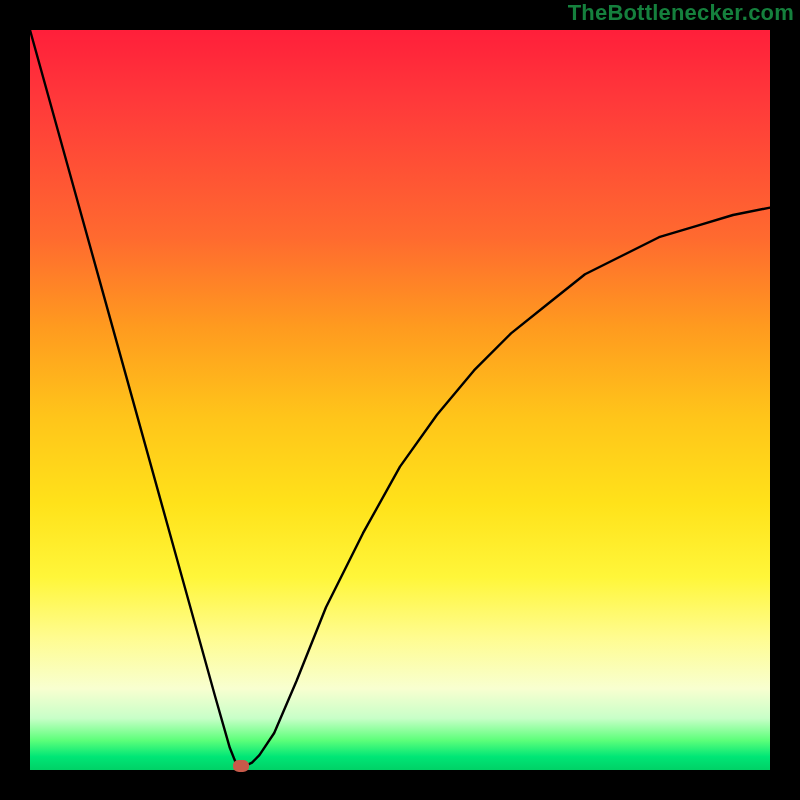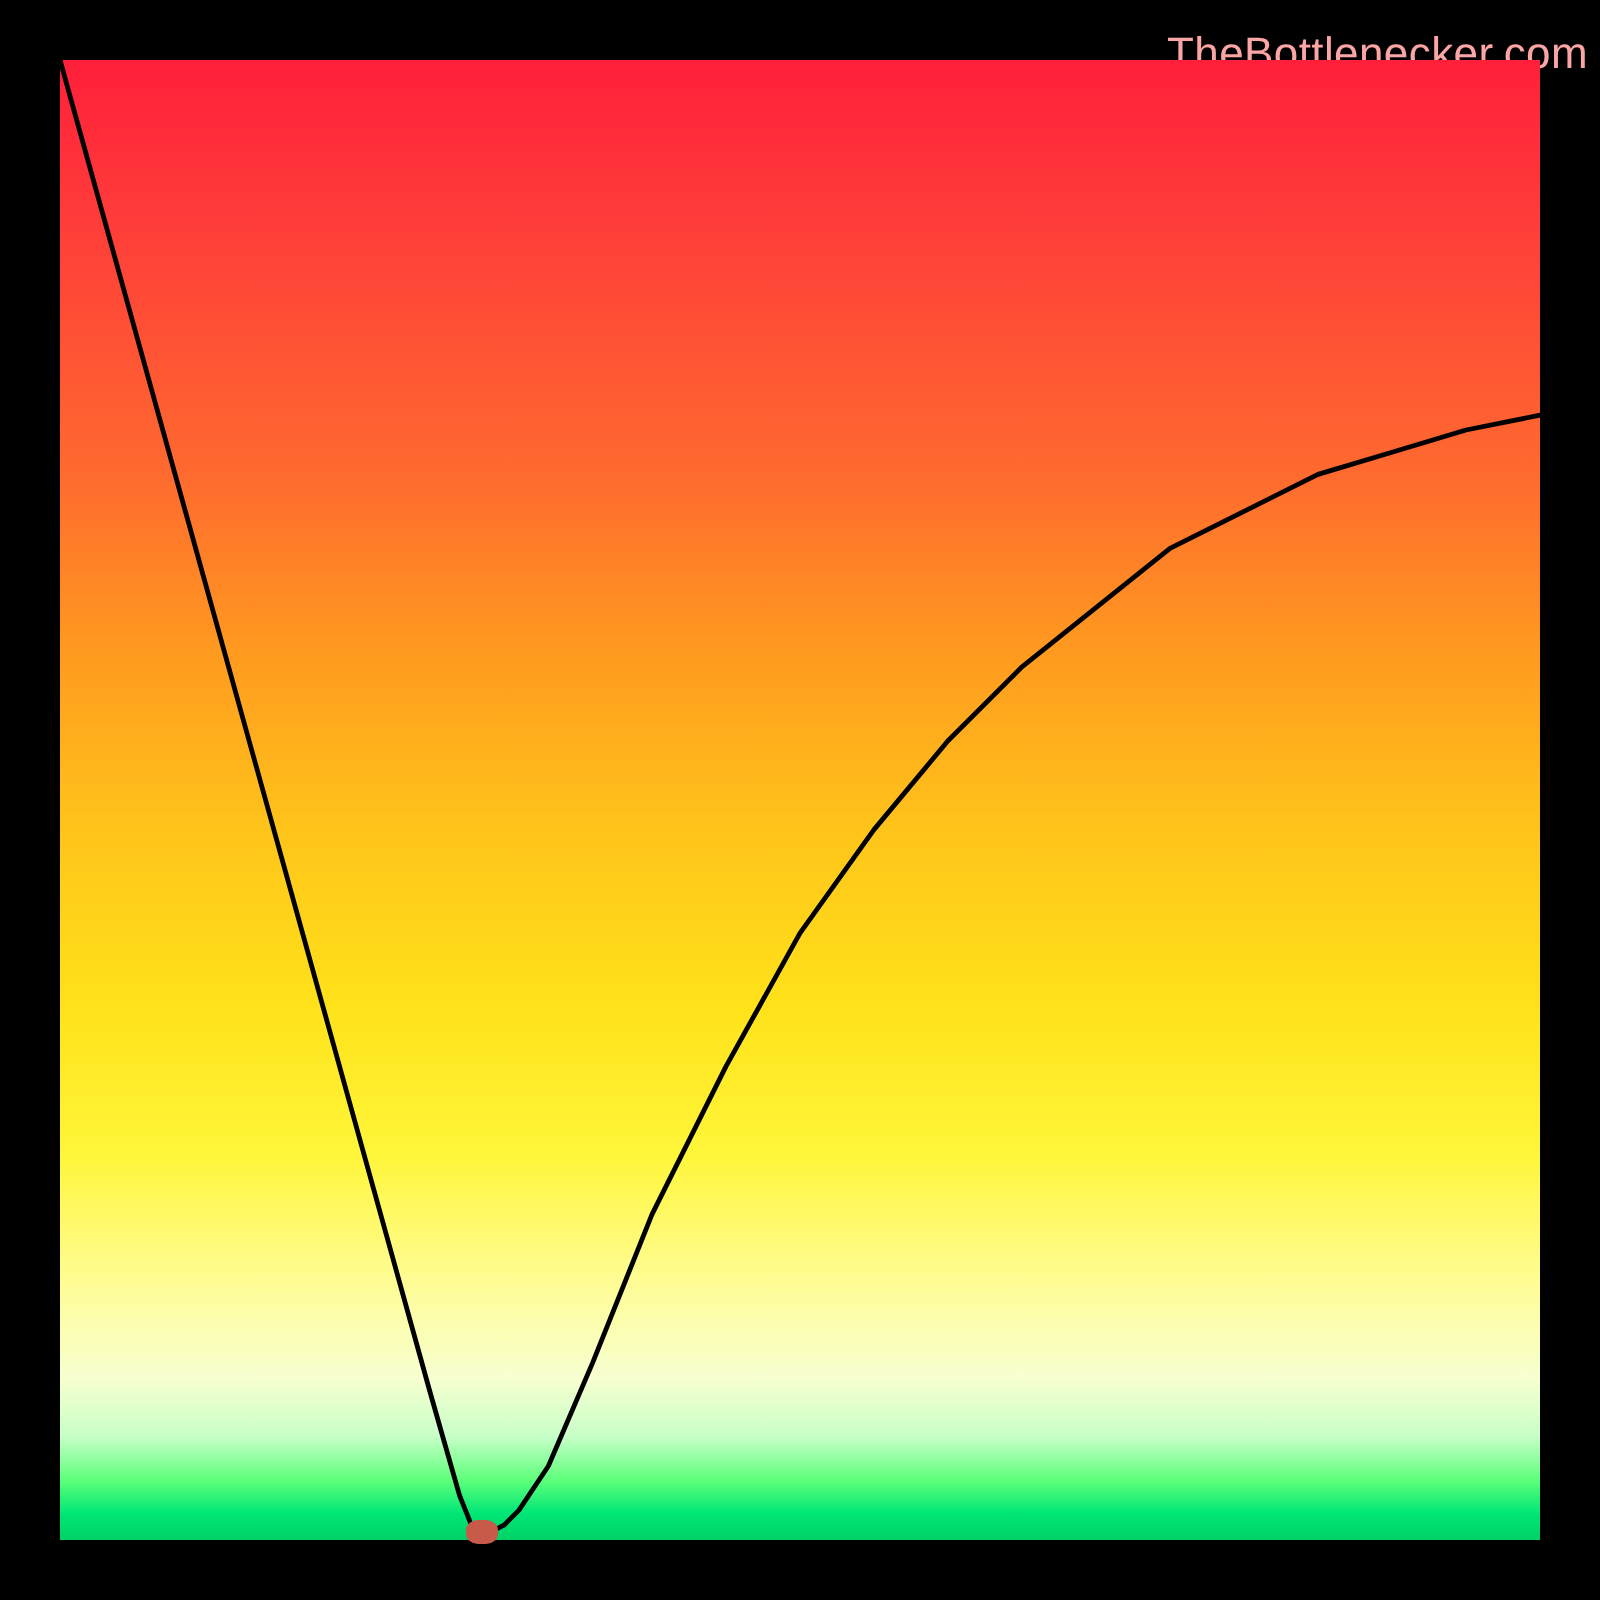--- a/index.html
+++ b/index.html
@@ -36,25 +36,25 @@
       #fffc8f 82%,
       #f8ffd0 89%,
       #c8ffc8 93%,
       #5cff7a 96%,
       #00e676 98.2%,
       #00d166 100%
     );
   }
   .watermark {
     position: absolute;
-    top: 14px;
+    top: 0;
     right: 6px;
-    color: #fca5a5;
+    color: #15803d;
     font-size: 22px;
-    font-weight: 400;
+    font-weight: 700;
     letter-spacing: 0.2px;
     user-select: none;
   }
   svg.curve {
     position: absolute;
     left: 0;
     top: 0;
     width: 740px;
     height: 740px;
     overflow: visible;

